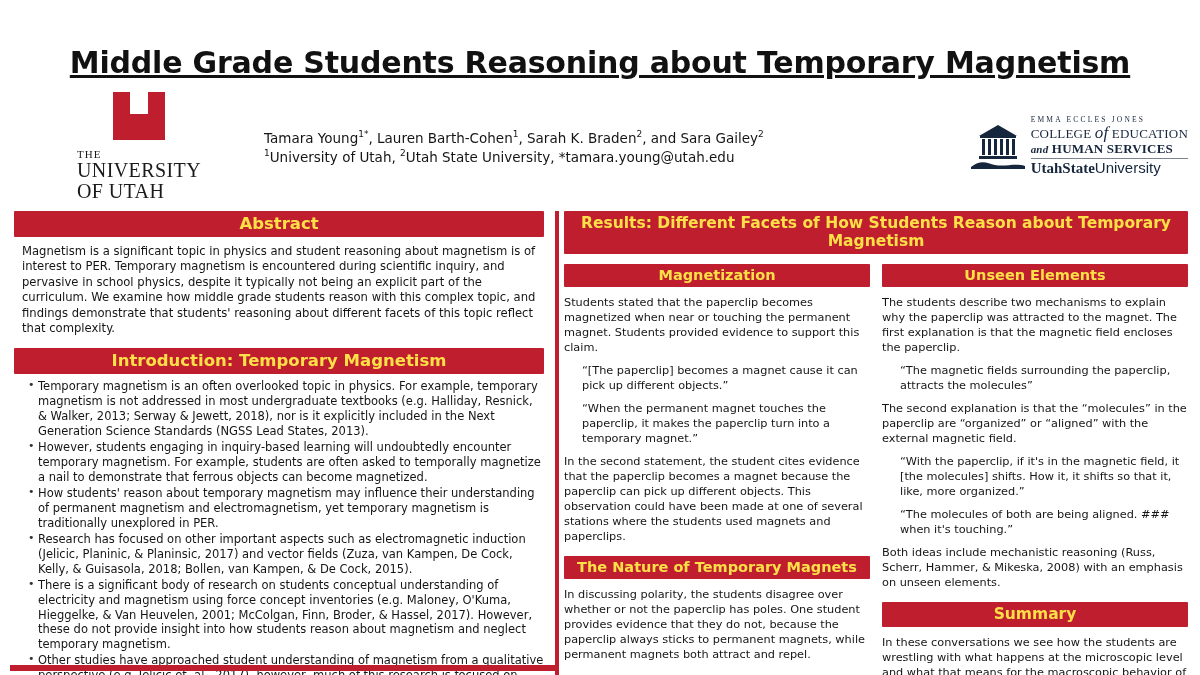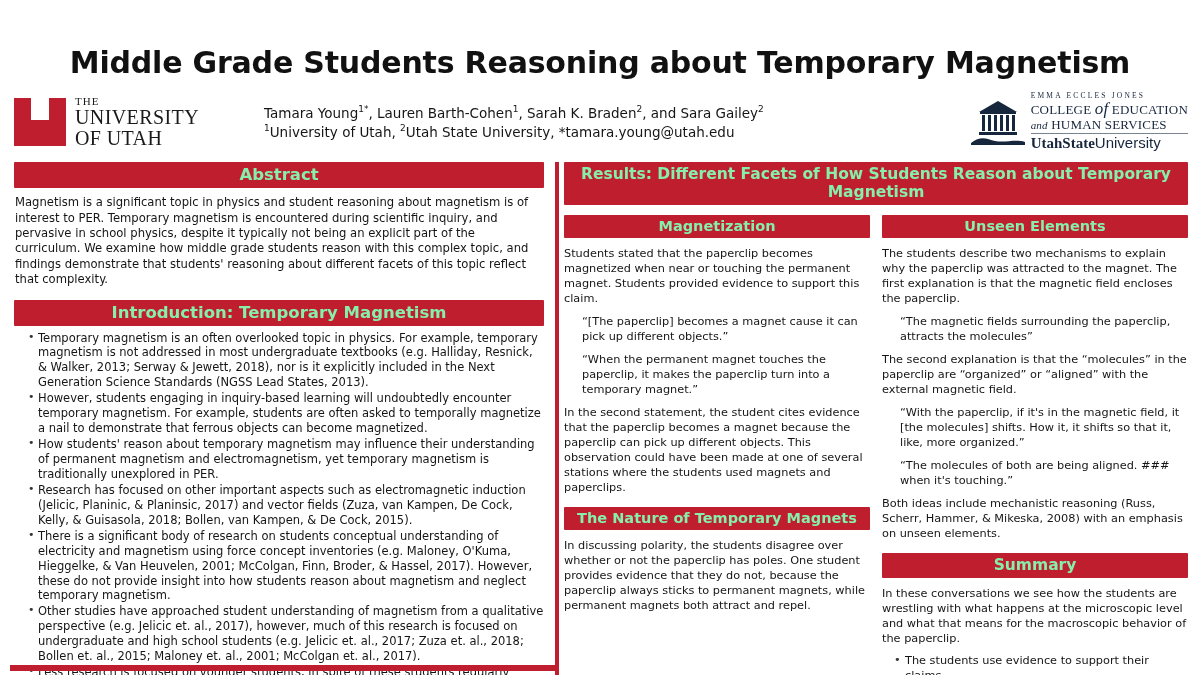--- a/index.html
+++ b/index.html
@@ -7,27 +7,27 @@
     width:1200px;height:675px;overflow:hidden;background:#ffffff;
     font-family:"DejaVu Sans","Liberation Sans",sans-serif;
     color:#151515;
   }
   .poster{position:relative;width:1200px;height:675px;box-sizing:border-box;}
 
   
   .header{padding-top:46px;}
   .poster-title{
     text-align:center;font-size:30px;font-weight:bold;letter-spacing:-0.2px;
-    line-height:1.1;color:#111;
+    line-height:1.1;color:#111;text-decoration:underline;
   }
   .header-row{
     display:flex;align-items:center;justify-content:space-between;
     margin-top:13px;padding:0 12px 0 14px;
   }
-  .logo-left{display:flex;align-items:center;gap:9px;width:250px;}
+  .logo-left{display:flex;align-items:center;gap:9px;width:250px;flex-direction:column;}
   .u-block{
     width:52px;height:48px;background:#BE1E2D;position:relative;flex:none;
   }
   .u-block:before{
     content:"";position:absolute;left:17px;top:0;width:18px;height:30px;
     background:#ffffff;
   }
   .u-block:after{
     content:"";position:absolute;left:17px;top:22px;width:18px;height:18px;
     background:#BE1E2D;border-radius:0 0 9px 9px;
@@ -41,41 +41,41 @@
   .authors .a1{font-size:13.5px;}
   .authors .a2{font-size:13.5px;}
   sup{font-size:9px;vertical-align:super;}
 
   .logo-right{display:flex;align-items:center;gap:6px;width:240px;justify-content:flex-end;}
   .usu-building{width:54px;height:46px;flex:none;}
   .usu-text{line-height:1.05;text-align:left;color:#16263c;}
   .usu-text .e1{font-size:7.5px;letter-spacing:2.2px;font-family:"Liberation Serif",serif;}
   .usu-text .e2{font-size:13px;font-family:"Liberation Serif",serif;letter-spacing:0.2px;}
   .usu-text .e2 i{font-size:17px;}
-  .usu-text .e3{font-size:13px;font-family:"Liberation Serif",serif;letter-spacing:0.2px;}
+  .usu-text .e3{font-size:13px;font-family:"Liberation Serif",serif;letter-spacing:0.2px;font-weight:bold;}
   .usu-text .e3 i{font-size:11px;}
   .usu-rule{border-top:1px solid #7b8290;margin:2px 0 1px 0;}
   .usu-text .e4{font-size:15px;font-family:"Liberation Sans",sans-serif;color:#16263c;}
   .usu-text .e4 b{font-weight:bold;font-family:Liberation Serif, serif;}
 
   
   .columns{display:flex;margin-top:10px;padding:0 4px;}
   .col-left{width:548px;padding:0 8px 0 10px;box-sizing:border-box;}
   .divider{width:4px;background:#BE1E2D;margin:0 3px;align-self:stretch;}
   .col-right{flex:1;padding:0 8px 0 2px;box-sizing:border-box;}
 
   .band{
-    background:#BE1E2D;color:#86efac;text-align:center;font-weight:bold;
+    background:#BE1E2D;color:#fde047;text-align:center;font-weight:bold;
     padding:3px 6px 4px 6px;border-radius:1px;
   }
   .band-lg{font-size:16.5px;}
   .band-md{font-size:15.5px;}
   .band-sm{font-size:14.5px;}
 
-  .body-txt{font-size:11.6px;line-height:1.33;margin:7px 0 0 1px;}
+  .body-txt{font-size:11.6px;line-height:1.33;margin:7px 0 0 8px;}
 
   ul.bullets{margin:5px 0 0 0;padding:0 0 0 14px;list-style:none;}
   ul.bullets li{
     font-size:11.5px;line-height:1.30;margin-bottom:1px;position:relative;padding-left:10px;
   }
   ul.bullets li:before{
     content:"\2022";position:absolute;left:0;top:-1px;font-size:11px;color:#333;
   }
   .subcols{display:flex;gap:12px;margin-top:10px;}
   .subcol{flex:1;min-width:0;}

